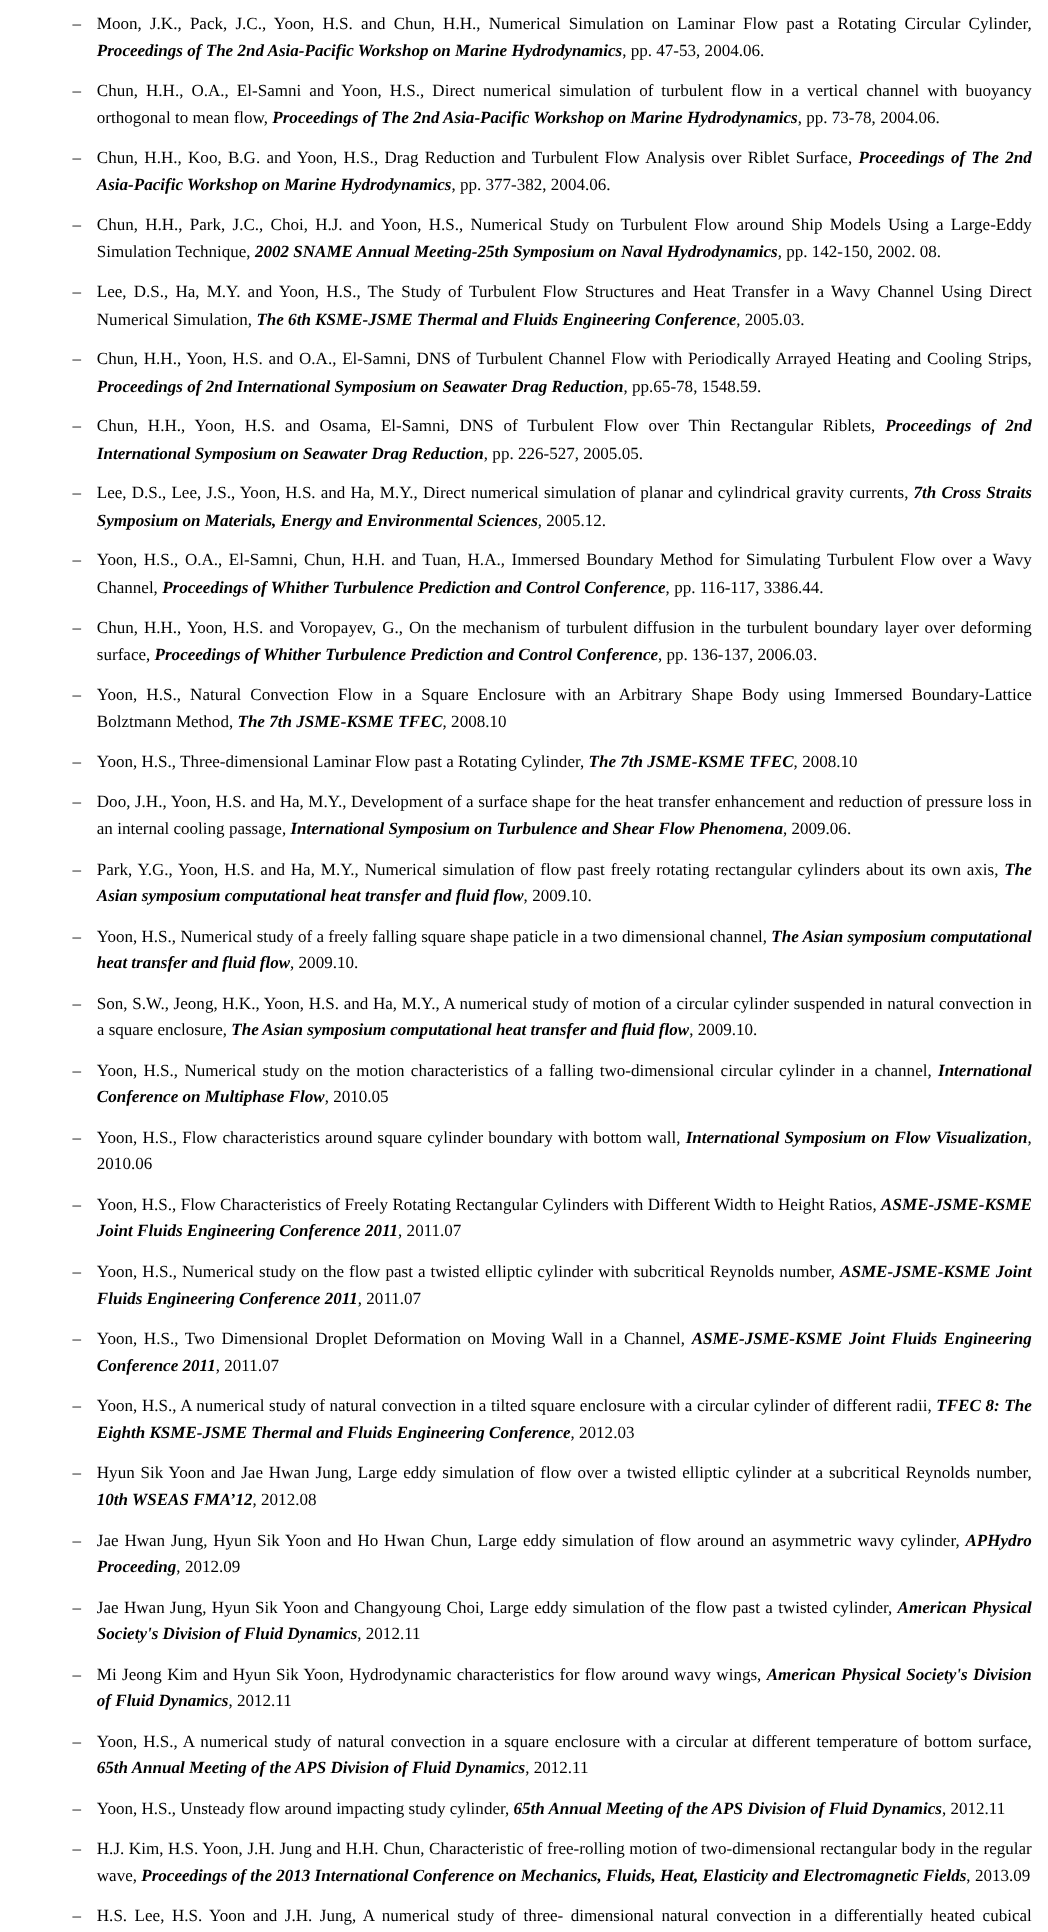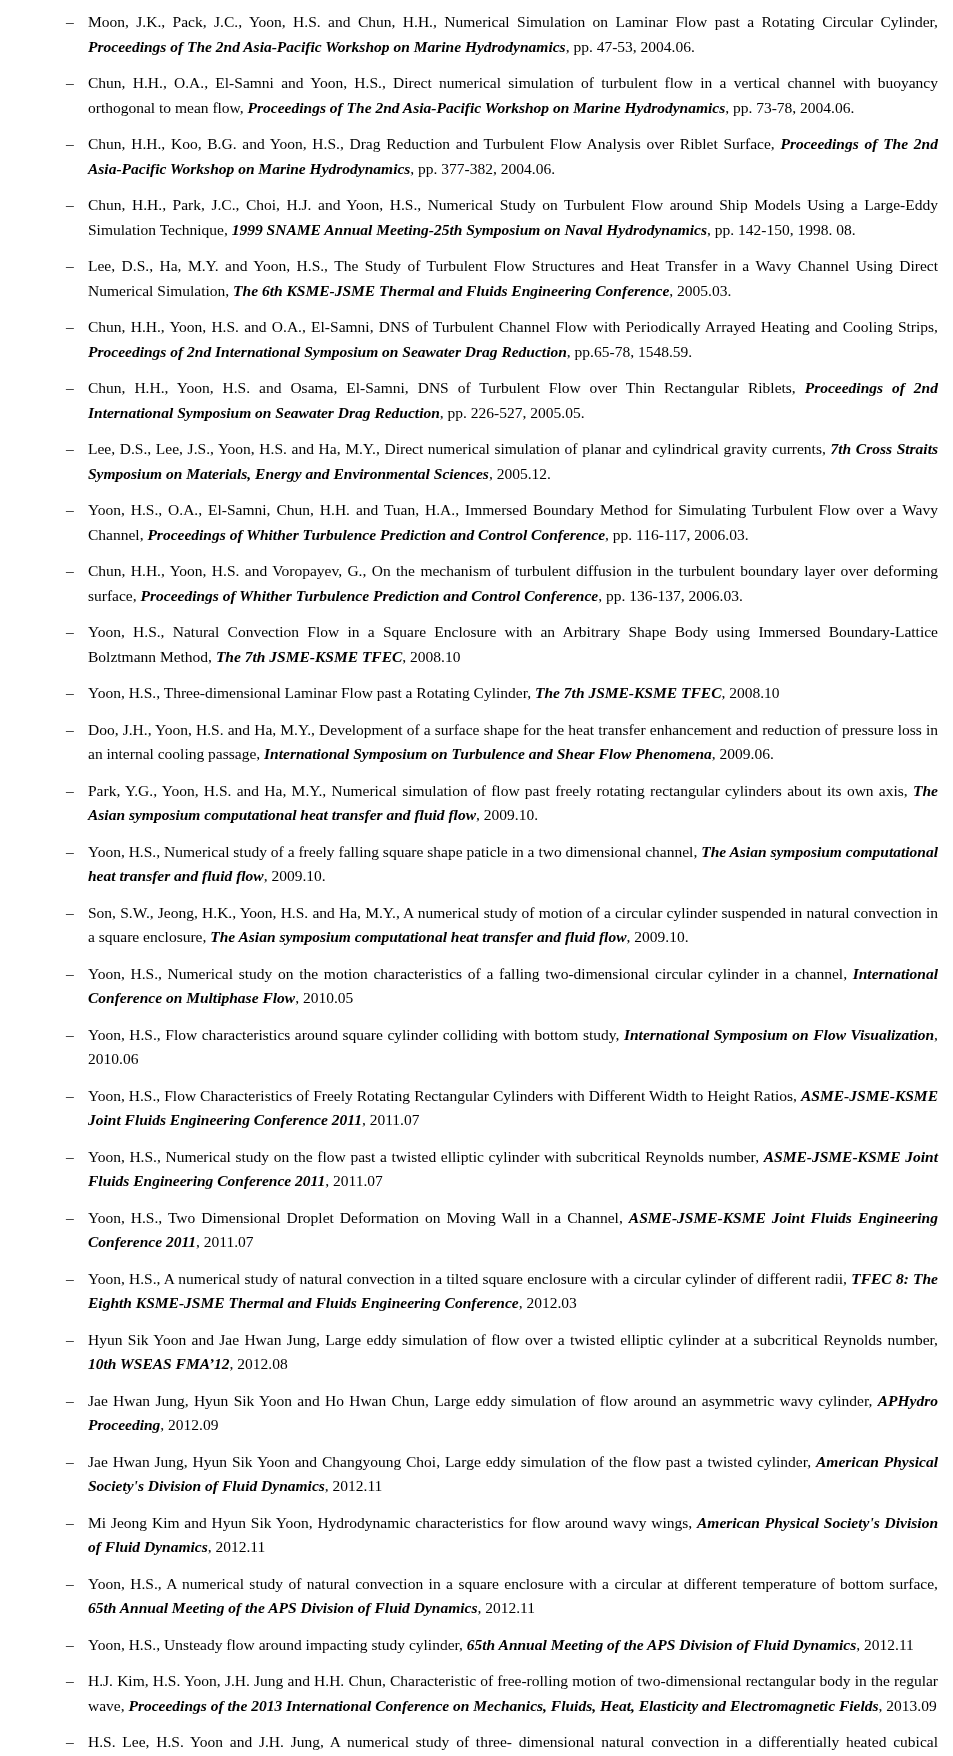--- a/index.html
+++ b/index.html
@@ -44,35 +44,35 @@
   }
 </style>
 </head>
 <body>
 
 <div class="page">
   <ul class="pub-list">
       <li class="pub-item"><span class="dash">–</span><span>Moon, J.K., Pack, J.C., Yoon, H.S. and Chun, H.H., Numerical Simulation on Laminar Flow past a Rotating Circular Cylinder, </span><span class="venue">Proceedings of The 2nd Asia-Pacific Workshop on Marine Hydrodynamics</span><span>, pp. 47-53, 2004.06.</span></li>
       <li class="pub-item"><span class="dash">–</span><span>Chun, H.H., O.A., El-Samni and Yoon, H.S., Direct numerical simulation of turbulent flow in a vertical channel with buoyancy orthogonal to mean flow, </span><span class="venue">Proceedings of The 2nd Asia-Pacific Workshop on Marine Hydrodynamics</span><span>, pp. 73-78, 2004.06.</span></li>
       <li class="pub-item"><span class="dash">–</span><span>Chun, H.H., Koo, B.G. and Yoon, H.S., Drag Reduction and Turbulent Flow Analysis over Riblet Surface, </span><span class="venue">Proceedings of The 2nd Asia-Pacific Workshop on Marine Hydrodynamics</span><span>, pp. 377-382, 2004.06.</span></li>
-      <li class="pub-item"><span class="dash">–</span><span>Chun, H.H., Park, J.C., Choi, H.J. and Yoon, H.S., Numerical Study on Turbulent Flow around Ship Models Using a Large-Eddy Simulation Technique, </span><span class="venue">1999 SNAME Annual Meeting-25th Symposium on Naval Hydrodynamics</span><span>, pp. 142-150, 1998. 08.</span></li>
+      <li class="pub-item"><span class="dash">–</span><span>Chun, H.H., Park, J.C., Choi, H.J. and Yoon, H.S., Numerical Study on Turbulent Flow around Ship Models Using a Large-Eddy Simulation Technique, </span><span class="venue">2002 SNAME Annual Meeting-25th Symposium on Naval Hydrodynamics</span><span>, pp. 142-150, 2002. 08.</span></li>
       <li class="pub-item"><span class="dash">–</span><span>Lee, D.S., Ha, M.Y. and Yoon, H.S., The Study of Turbulent Flow Structures and Heat Transfer in a Wavy Channel Using Direct Numerical Simulation, </span><span class="venue">The 6th KSME-JSME Thermal and Fluids Engineering Conference</span><span>, 2005.03.</span></li>
       <li class="pub-item"><span class="dash">–</span><span>Chun, H.H., Yoon, H.S. and O.A., El-Samni, DNS of Turbulent Channel Flow with Periodically Arrayed Heating and Cooling Strips, </span><span class="venue">Proceedings of 2nd International Symposium on Seawater Drag Reduction</span><span>, pp.65-78, 1548.59.</span></li>
       <li class="pub-item"><span class="dash">–</span><span>Chun, H.H., Yoon, H.S. and Osama, El-Samni, DNS of Turbulent Flow over Thin Rectangular Riblets, </span><span class="venue">Proceedings of 2nd International Symposium on Seawater Drag Reduction</span><span>, pp. 226-527, 2005.05.</span></li>
       <li class="pub-item"><span class="dash">–</span><span>Lee, D.S., Lee, J.S., Yoon, H.S. and Ha, M.Y., Direct numerical simulation of planar and cylindrical gravity currents, </span><span class="venue">7th Cross Straits Symposium on Materials, Energy and Environmental Sciences</span><span>, 2005.12.</span></li>
-      <li class="pub-item"><span class="dash">–</span><span>Yoon, H.S., O.A., El-Samni, Chun, H.H. and Tuan, H.A., Immersed Boundary Method for Simulating Turbulent Flow over a Wavy Channel, </span><span class="venue">Proceedings of Whither Turbulence Prediction and Control Conference</span><span>, pp. 116-117, 2006.03.</span></li>
+      <li class="pub-item"><span class="dash">–</span><span>Yoon, H.S., O.A., El-Samni, Chun, H.H. and Tuan, H.A., Immersed Boundary Method for Simulating Turbulent Flow over a Wavy Channel, </span><span class="venue">Proceedings of Whither Turbulence Prediction and Control Conference</span><span>, pp. 116-117, 3386.44.</span></li>
       <li class="pub-item"><span class="dash">–</span><span>Chun, H.H., Yoon, H.S. and Voropayev, G., On the mechanism of turbulent diffusion in the turbulent boundary layer over deforming surface, </span><span class="venue">Proceedings of Whither Turbulence Prediction and Control Conference</span><span>, pp. 136-137, 2006.03.</span></li>
       <li class="pub-item"><span class="dash">–</span><span>Yoon, H.S., Natural Convection Flow in a Square Enclosure with an Arbitrary Shape Body using Immersed Boundary-Lattice Bolztmann Method, </span><span class="venue">The 7th JSME-KSME TFEC</span><span>, 2008.10</span></li>
       <li class="pub-item"><span class="dash">–</span><span>Yoon, H.S., Three-dimensional Laminar Flow past a Rotating Cylinder, </span><span class="venue">The 7th JSME-KSME TFEC</span><span>, 2008.10</span></li>
       <li class="pub-item"><span class="dash">–</span><span>Doo, J.H., Yoon, H.S. and Ha, M.Y., Development of a surface shape for the heat transfer enhancement and reduction of pressure loss in an internal cooling passage, </span><span class="venue">International Symposium on Turbulence and Shear Flow Phenomena</span><span>, 2009.06.</span></li>
       <li class="pub-item"><span class="dash">–</span><span>Park, Y.G., Yoon, H.S. and Ha, M.Y., Numerical simulation of flow past freely rotating rectangular cylinders about its own axis, </span><span class="venue">The Asian symposium computational heat transfer and fluid flow</span><span>, 2009.10.</span></li>
       <li class="pub-item"><span class="dash">–</span><span>Yoon, H.S., Numerical study of a freely falling square shape paticle in a two dimensional channel, </span><span class="venue">The Asian symposium computational heat transfer and fluid flow</span><span>, 2009.10.</span></li>
       <li class="pub-item"><span class="dash">–</span><span>Son, S.W., Jeong, H.K., Yoon, H.S. and Ha, M.Y., A numerical study of motion of a circular cylinder suspended in natural convection in a square enclosure, </span><span class="venue">The Asian symposium computational heat transfer and fluid flow</span><span>, 2009.10.</span></li>
       <li class="pub-item"><span class="dash">–</span><span>Yoon, H.S., Numerical study on the motion characteristics of a falling two-dimensional circular cylinder in a channel, </span><span class="venue">International Conference on Multiphase Flow</span><span>, 2010.05</span></li>
-      <li class="pub-item"><span class="dash">–</span><span>Yoon, H.S., Flow characteristics around square cylinder colliding with bottom study, </span><span class="venue">International Symposium on Flow Visualization</span><span>, 2010.06</span></li>
+      <li class="pub-item"><span class="dash">–</span><span>Yoon, H.S., Flow characteristics around square cylinder boundary with bottom wall, </span><span class="venue">International Symposium on Flow Visualization</span><span>, 2010.06</span></li>
       <li class="pub-item"><span class="dash">–</span><span>Yoon, H.S., Flow Characteristics of Freely Rotating Rectangular Cylinders with Different Width to Height Ratios, </span><span class="venue">ASME-JSME-KSME Joint Fluids Engineering Conference 2011</span><span>, 2011.07</span></li>
       <li class="pub-item"><span class="dash">–</span><span>Yoon, H.S., Numerical study on the flow past a twisted elliptic cylinder with subcritical Reynolds number, </span><span class="venue">ASME-JSME-KSME Joint Fluids Engineering Conference 2011</span><span>, 2011.07</span></li>
       <li class="pub-item"><span class="dash">–</span><span>Yoon, H.S., Two Dimensional Droplet Deformation on Moving Wall in a Channel, </span><span class="venue">ASME-JSME-KSME Joint Fluids Engineering Conference 2011</span><span>, 2011.07</span></li>
       <li class="pub-item"><span class="dash">–</span><span>Yoon, H.S., A numerical study of natural convection in a tilted square enclosure with a circular cylinder of different radii, </span><span class="venue">TFEC 8: The Eighth KSME-JSME Thermal and Fluids Engineering Conference</span><span>, 2012.03</span></li>
       <li class="pub-item"><span class="dash">–</span><span>Hyun Sik Yoon and Jae Hwan Jung, Large eddy simulation of flow over a twisted elliptic cylinder at a subcritical Reynolds number, </span><span class="venue">10th WSEAS FMA’12</span><span>, 2012.08</span></li>
       <li class="pub-item"><span class="dash">–</span><span>Jae Hwan Jung, Hyun Sik Yoon and Ho Hwan Chun, Large eddy simulation of flow around an asymmetric wavy cylinder, </span><span class="venue">APHydro Proceeding</span><span>, 2012.09</span></li>
       <li class="pub-item"><span class="dash">–</span><span>Jae Hwan Jung, Hyun Sik Yoon and Changyoung Choi, Large eddy simulation of the flow past a twisted cylinder, </span><span class="venue">American Physical Society's Division of Fluid Dynamics</span><span>, 2012.11</span></li>
       <li class="pub-item"><span class="dash">–</span><span>Mi Jeong Kim and Hyun Sik Yoon, Hydrodynamic characteristics for flow around wavy wings, </span><span class="venue">American Physical Society's Division of Fluid Dynamics</span><span>, 2012.11</span></li>
       <li class="pub-item"><span class="dash">–</span><span>Yoon, H.S., A numerical study of natural convection in a square enclosure with a circular at different temperature of bottom surface, </span><span class="venue">65th Annual Meeting of the APS Division of Fluid Dynamics</span><span>, 2012.11</span></li>
       <li class="pub-item"><span class="dash">–</span><span>Yoon, H.S., Unsteady flow around impacting study cylinder, </span><span class="venue">65th Annual Meeting of the APS Division of Fluid Dynamics</span><span>, 2012.11</span></li>

